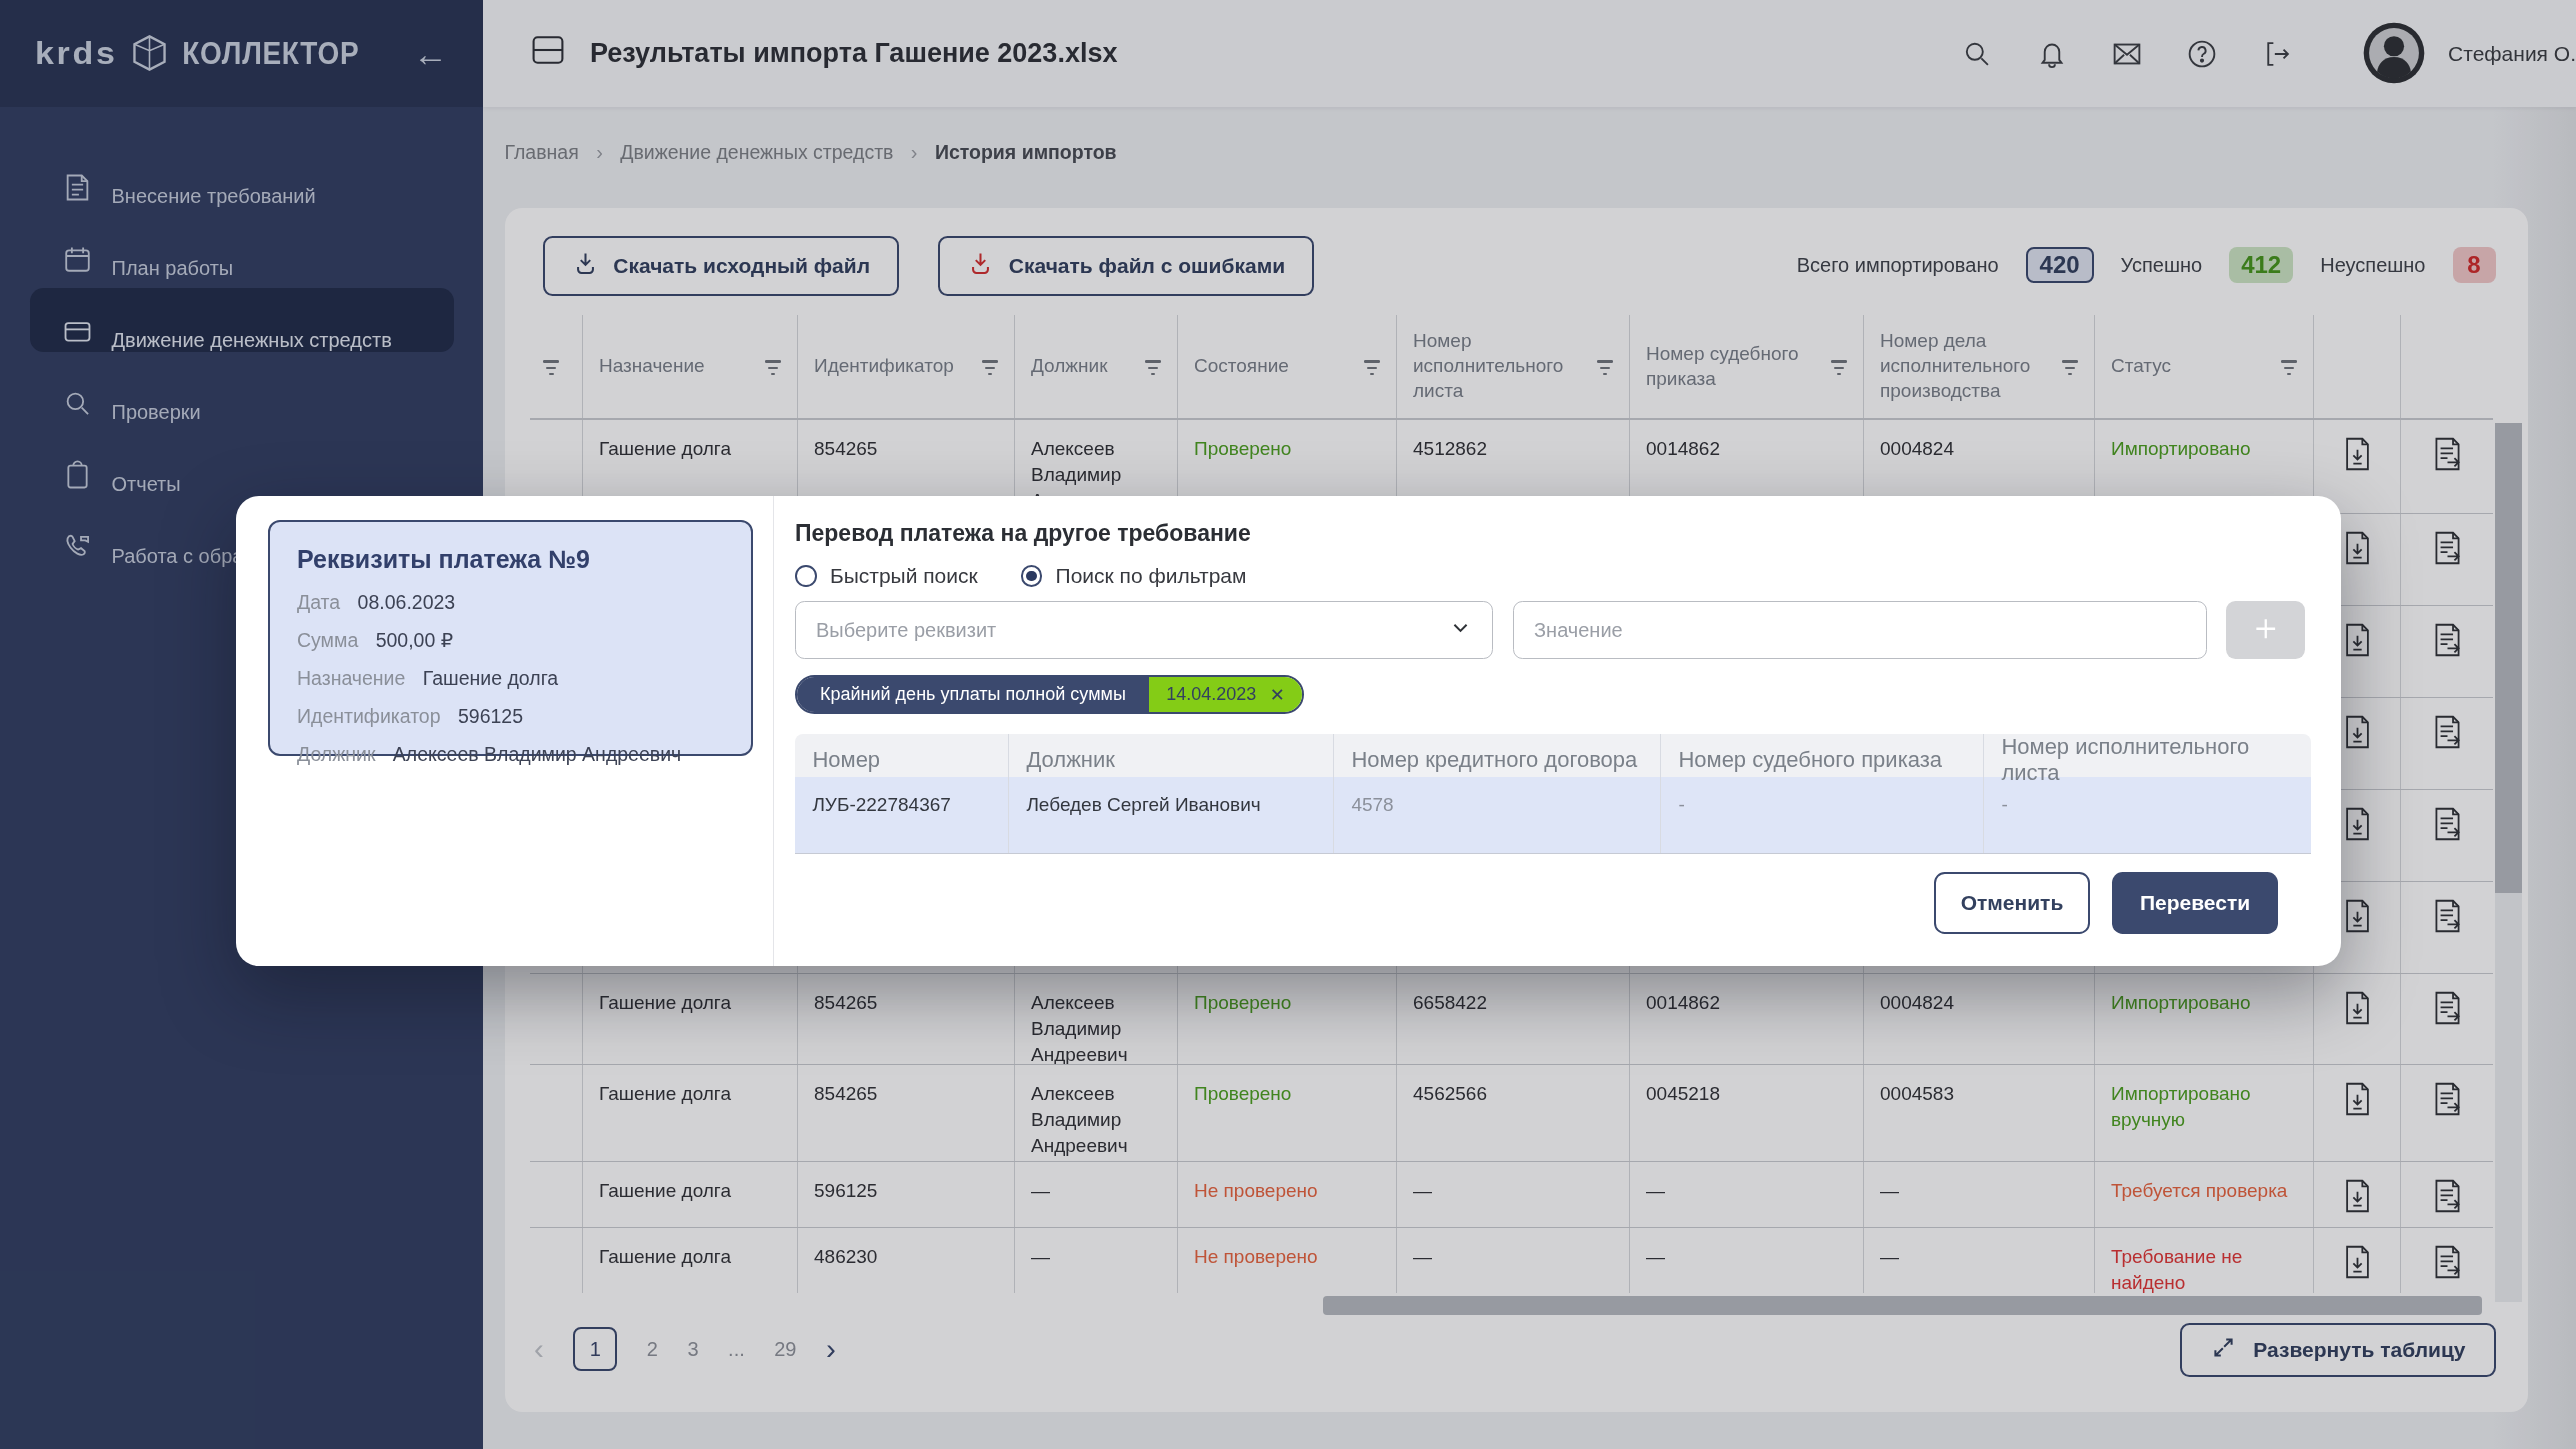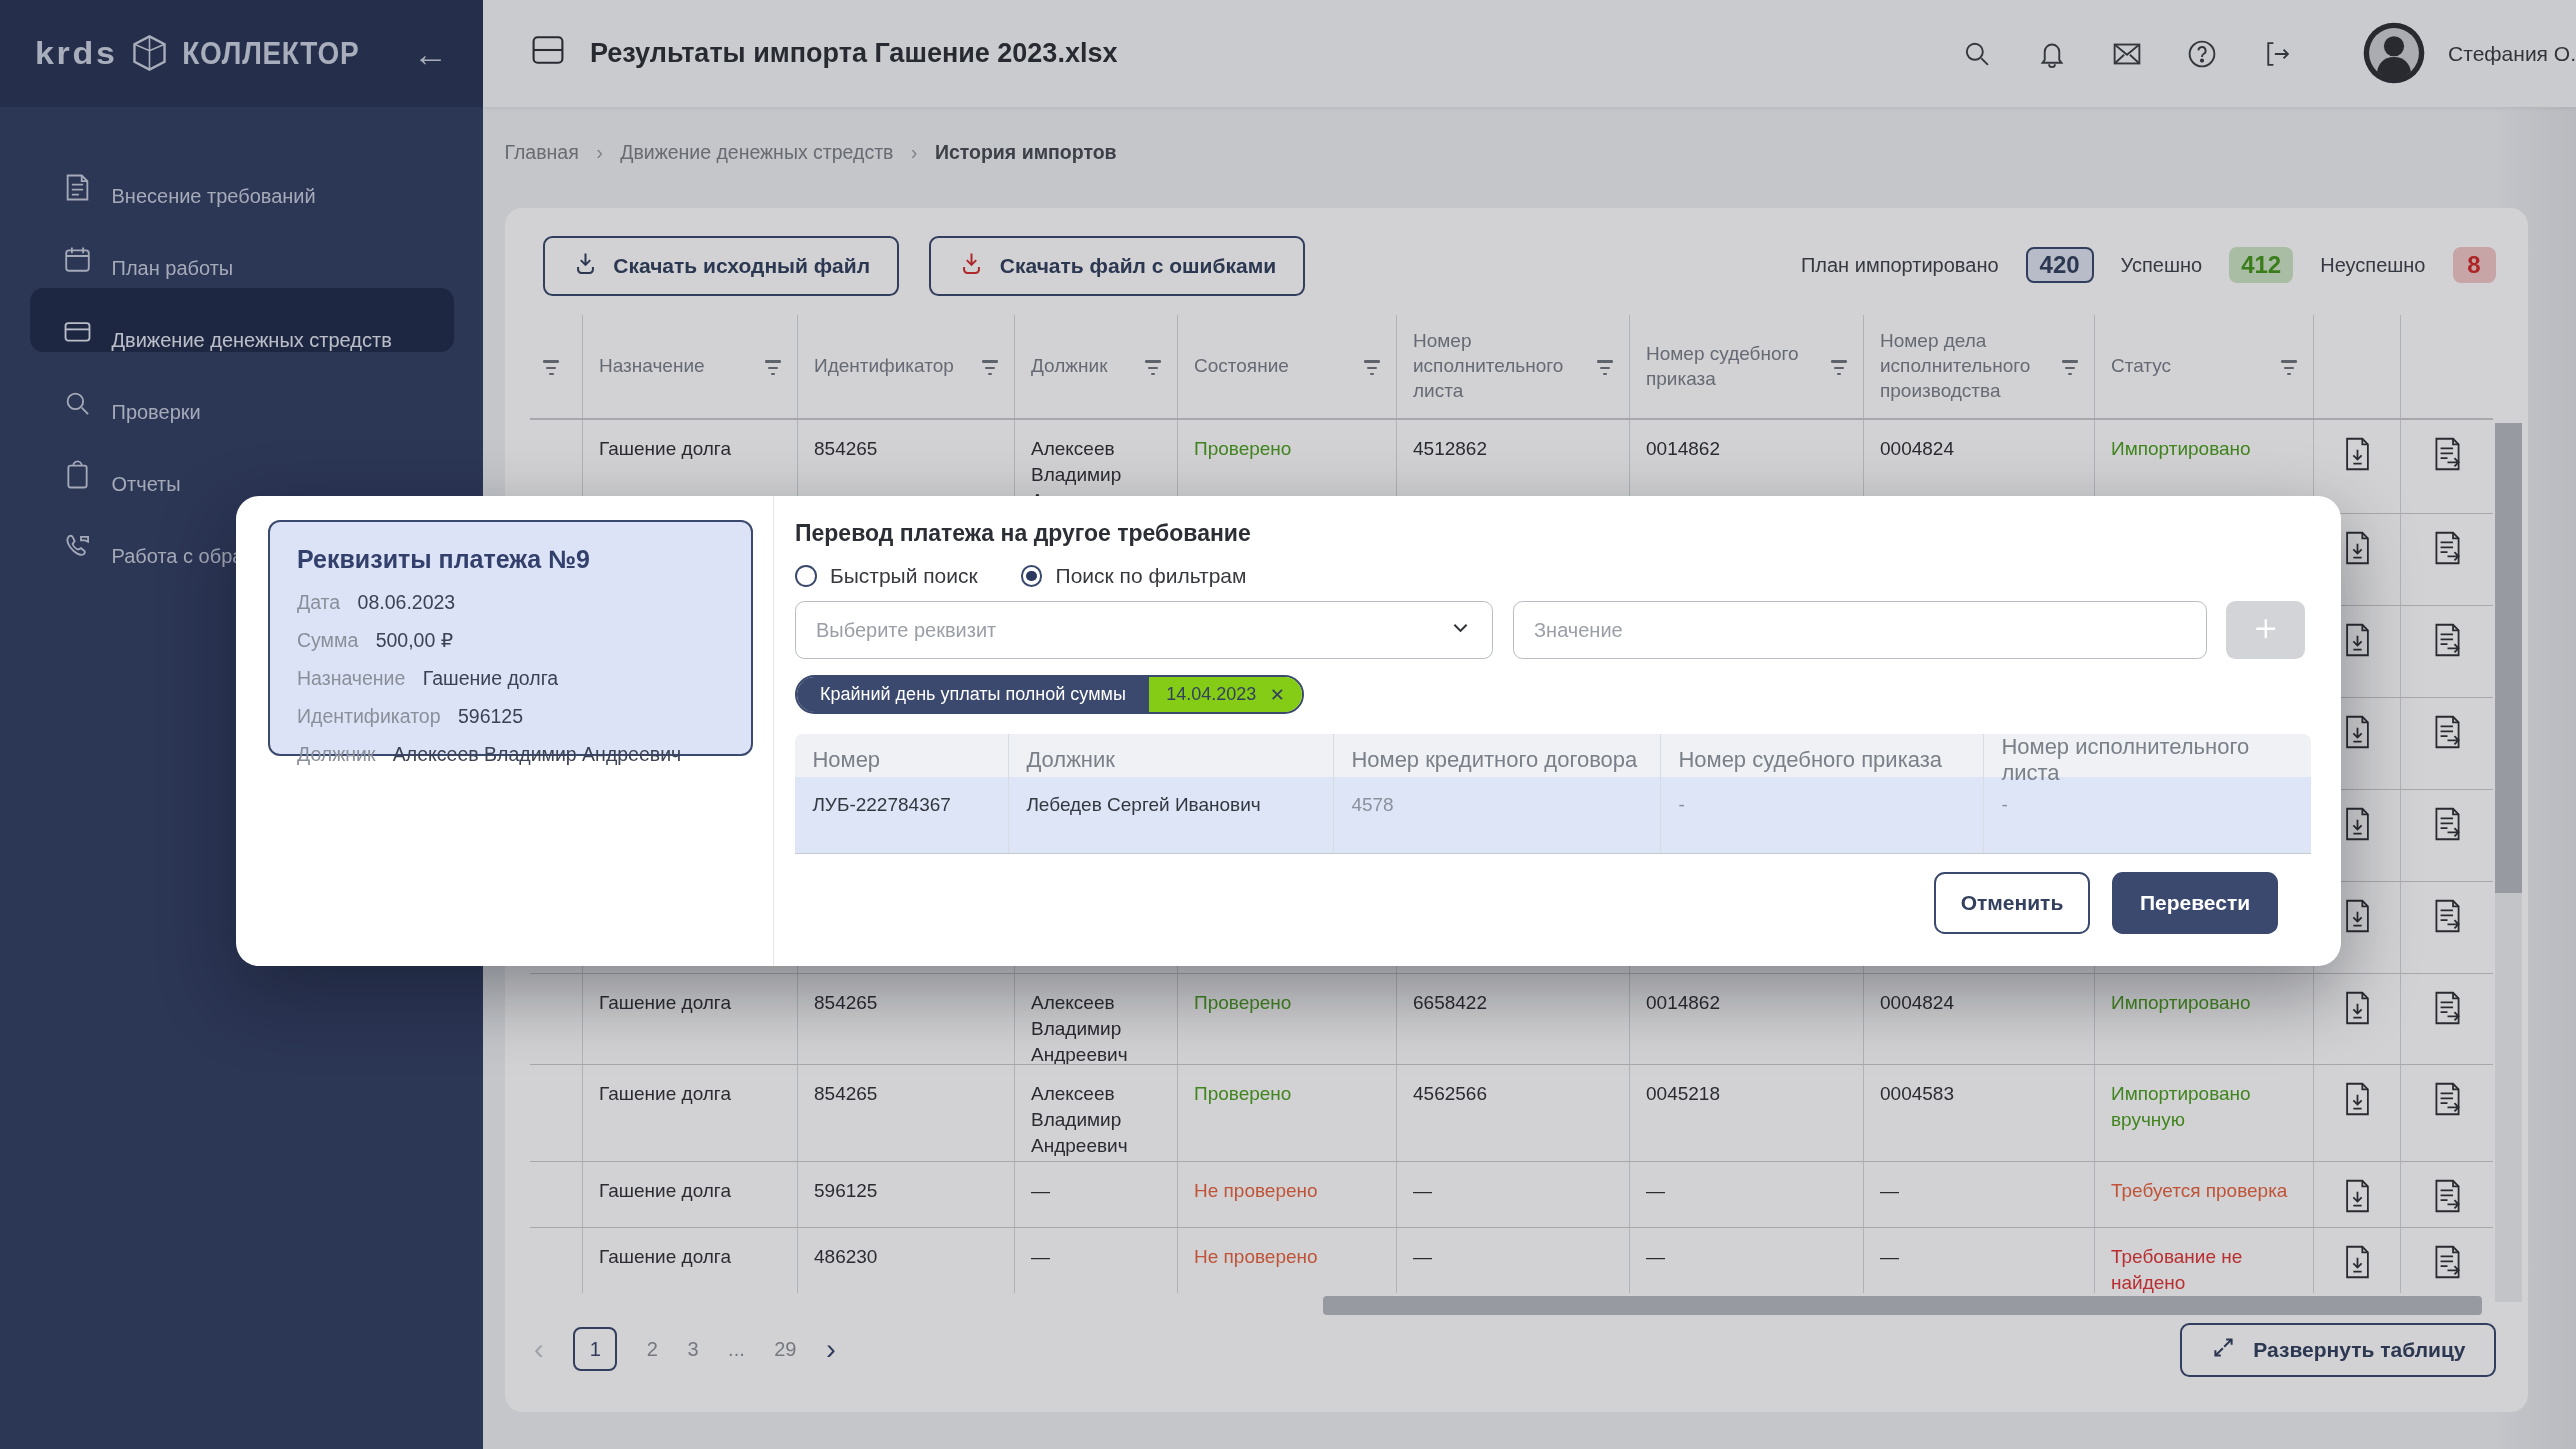--- a/index.html
+++ b/index.html
@@ -29,21 +29,21 @@
   
   .content{position:absolute;left:483px;top:107px;width:2093px;height:1342px;background:linear-gradient(90deg,#eef0f3 96%,#e0e2e5);}
   .breadcrumb{position:absolute;left:21.5px;top:34px;display:flex;align-items:center;gap:17.4px;font-size:19.5px;color:#7d8086;}
   .breadcrumb .sep{color:#9a9da3;font-size:20px;}
   .breadcrumb .bc-link{cursor:pointer;}
   .breadcrumb .current{color:#484c54;font-weight:600;}
 
   .panel{position:absolute;left:21.5px;top:101px;width:2023px;height:1204px;background:#ffffff;border-radius:17.4px;}
 
   
-  .toolbar{position:absolute;left:38px;top:28px;display:flex;gap:30px;}
+  .toolbar{position:absolute;left:38px;top:28px;display:flex;gap:39px;}
   .btn-outline{display:flex;align-items:center;gap:14.8px;height:60px;padding:0 27px;border:2px solid #3b496e;border-radius:9.4px;background:#fff;color:#33415f;font-size:21px;font-weight:600;cursor:pointer;}
   .stats{position:absolute;right:32px;top:39px;display:flex;align-items:center;gap:27px;font-size:20px;color:#3f434b;}
   .badge{display:inline-flex;align-items:center;justify-content:center;min-width:43px;height:36px;padding:0 12px;border-radius:8px;font-size:24px;font-weight:700;}
   .badge.total{border:2px solid #3b496e;background:#dfe4f0;color:#33415f;}
   .badge.ok{background:#cde6c4;color:#46951c;}
   .badge.bad{background:#f2c8c8;color:#d22a2a;}
 
   
   .tablewrap{position:absolute;left:25.5px;top:107px;width:1963px;height:986px;overflow:hidden;}
   .t-row{display:grid;grid-template-columns:52px 215px 217px 163px 219px 233px 234px 231px 219px 87px 94px;}
@@ -252,21 +252,21 @@
         <button class="btn-outline">
           <span><svg width="27" height="27" viewBox="0 0 40 40" fill="none" stroke="#d32f2f" stroke-width="3">
                 <path d="M20 5v17m-7-7l7 7 7-7"></path>
                 <path d="M9 25v4a5 5 0 0 0 5 5h12a5 5 0 0 0 5-5v-4"></path>
               </svg></span>
           <span>Скачать файл с ошибками</span>
         </button>
       </div>
 
       <div class="stats">
-        <span>План импортировано</span>
+        <span>Всего импортировано</span>
         <span class="badge total">420</span>
         <span>Успешно</span>
         <span class="badge ok">412</span>
         <span>Неуспешно</span>
         <span class="badge bad">8</span>
       </div>
 
       <div class="tablewrap">
         <div class="t-row t-head">
           <div>

